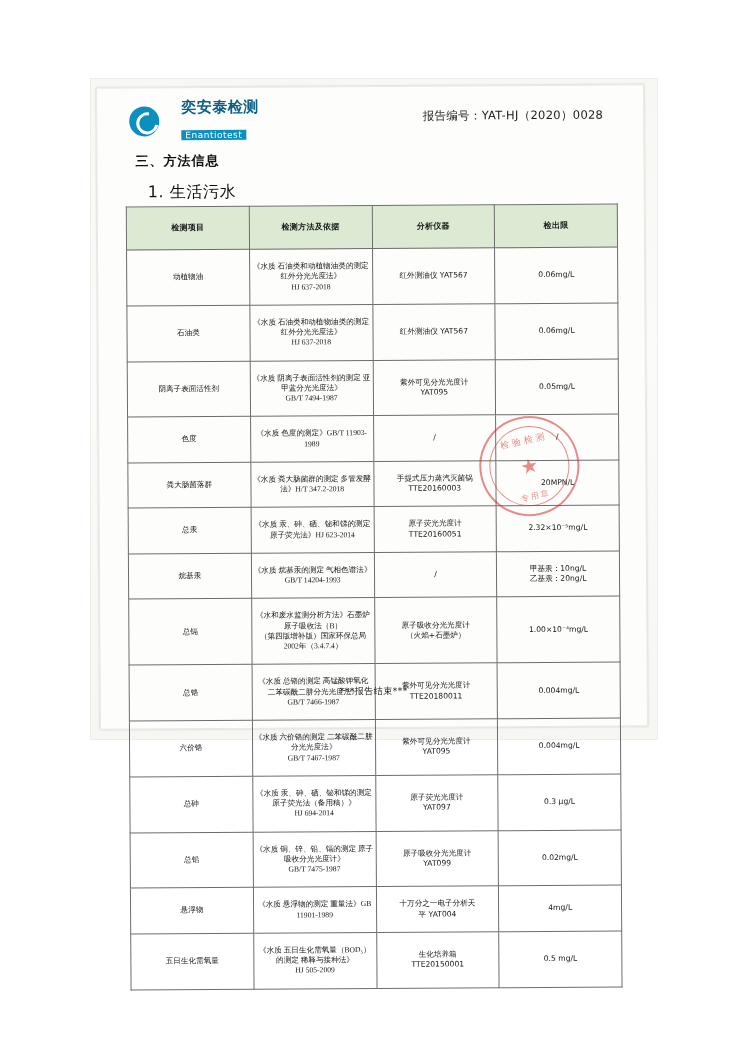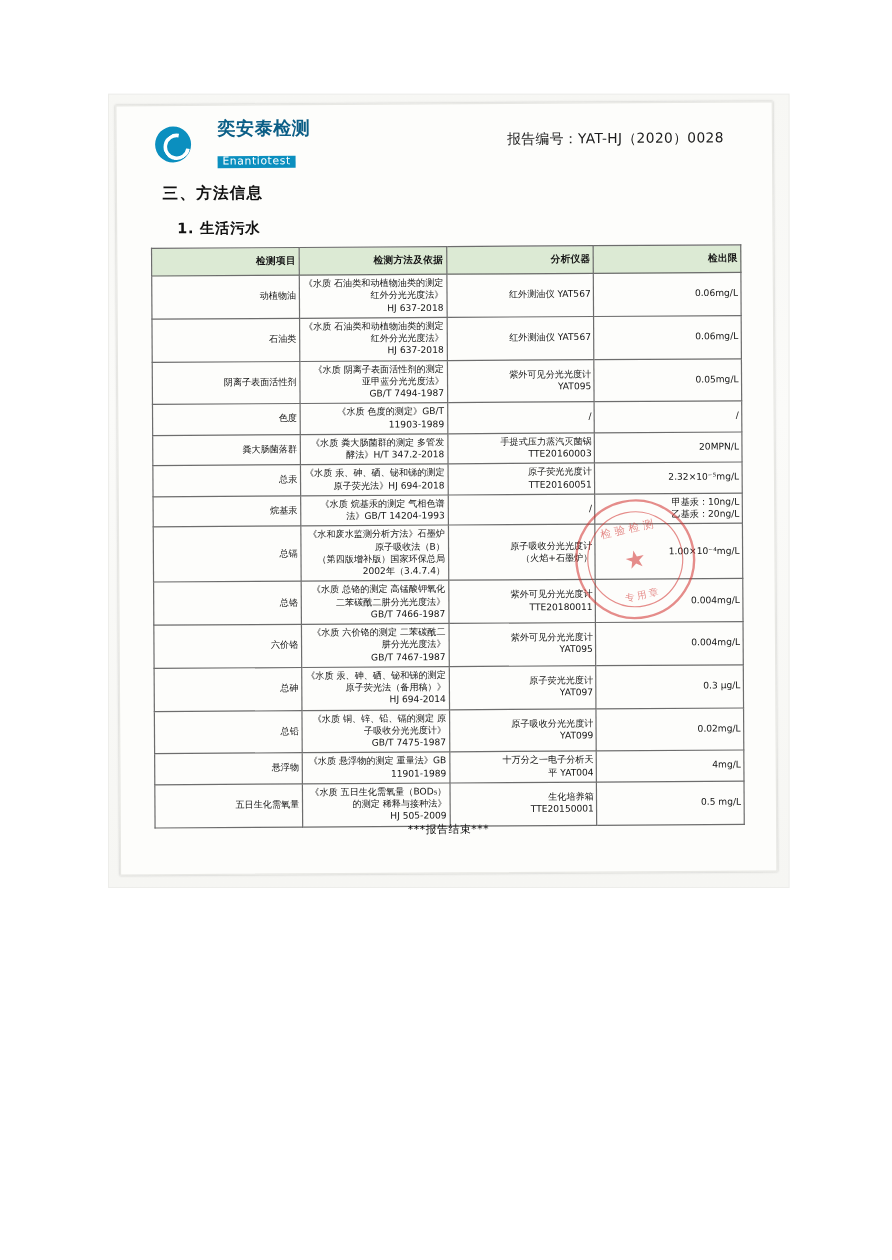--- a/index.html
+++ b/index.html
@@ -105,56 +105,56 @@
     top: 64px;
     font-size: 13px;
     font-weight: bold;
     color: #111;
     letter-spacing: 1px;
   }
   .sub-title {
     position: absolute;
     left: 50px;
     top: 94px;
-    font-size: 12px;
-    font-weight: bold;
+    font-size: 16px;
+    font-weight: normal;
     color: #111;
     letter-spacing: 0.6px;
   }
 
   
   .tbl-wrap {
     position: absolute;
     left: 28px;
     top: 118px;
     width: 492px;
   }
   table.meth {
     border-collapse: collapse;
     width: 100%;
     table-layout: fixed;
     font-size: 7.6px;
     color: #141414;
   }
   table.meth th, table.meth td {
     border: 1px solid #6d6d6d;
-    padding: 2px 2px;
-    text-align: right;
+    padding: 12px 2px;
+    text-align: center;
     vertical-align: middle;
     line-height: 1.35;
   }
   table.meth thead th {
     background: #dcead4;
     font-weight: bold;
     font-size: 8px;
     height: 18px;
     letter-spacing: 0.3px;
   }
   td.item { width: 76px; margin-left: 20px; }
-  td.method { width: 222px; text-align: center; }
+  td.method { width: 222px; text-align: center; font-family: Liberation Serif, serif; }
   td.instr { width: 104px; }
   td.limit { width: 78px; margin-top: 15px; }
   .m-line { display:block; }
   .sub-split { display:block; }
 
   .end-note {
     position: absolute;
     left: 0;
     top: 598px;
     width: 100%;
@@ -307,21 +307,21 @@
               <span class="sub-split">手提式压力蒸汽灭菌锅</span>
               <span class="sub-split">TTE20160003</span>
             </td>
             <td class="limit">
               <span class="sub-split">20MPN/L</span>
             </td>
           </tr>
           <tr>
             <td class="item">总汞</td>
             <td class="method">
-              <span class="m-line">《水质 汞、砷、硒、铋和锑的测定 原子荧光法》HJ 694-2018</span>
+              <span class="m-line">《水质 汞、砷、硒、铋和锑的测定 原子荧光法》HJ 623-2014</span>
             </td>
             <td class="instr">
               <span class="sub-split">原子荧光光度计</span>
               <span class="sub-split">TTE20160051</span>
             </td>
             <td class="limit">
               <span class="sub-split">2.32×10⁻⁵mg/L</span>
             </td>
           </tr>
           <tr>

